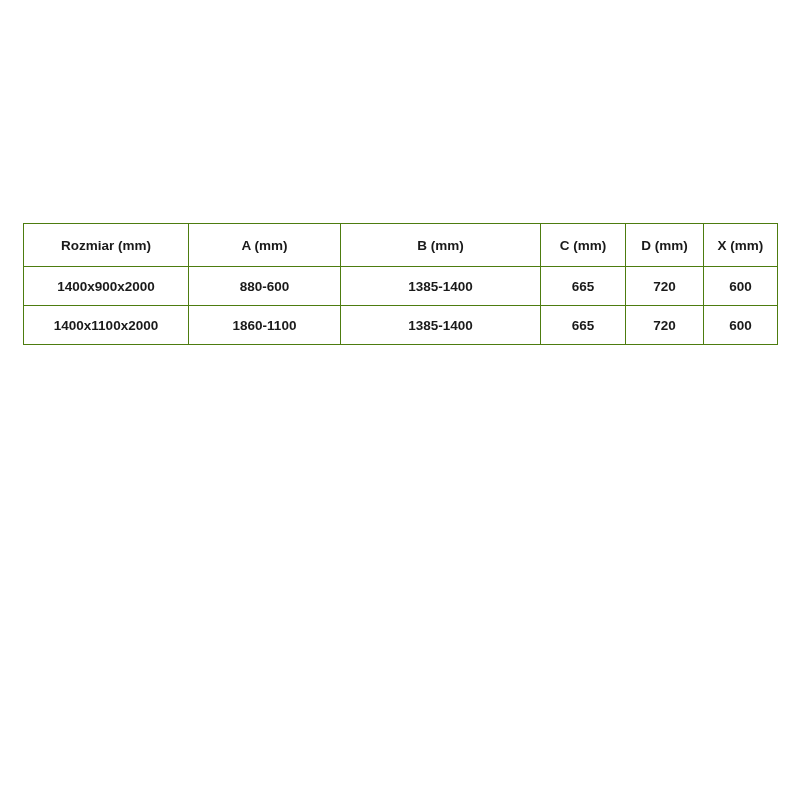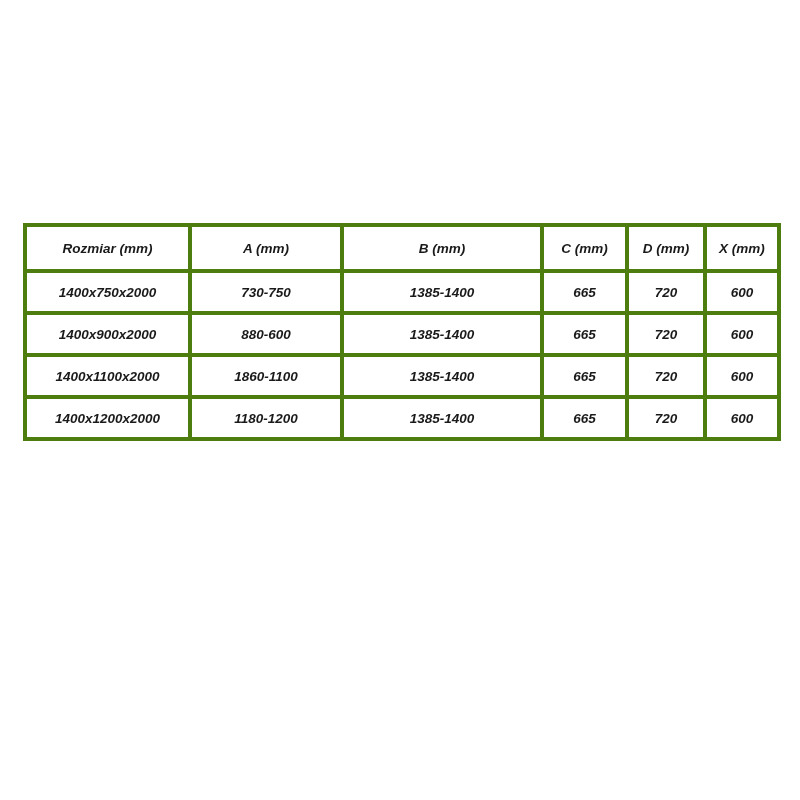--- a/index.html
+++ b/index.html
@@ -20,28 +20,27 @@
     top: 223px;
     width: 754px;
   }
   table.size-table {
     border-collapse: collapse;
     width: 100%;
     table-layout: fixed;
   }
   table.size-table th,
   table.size-table td {
-    border: 4px solid #4d7c0f;
+    border: 1px solid #4d7c0f;
     text-align: center;
     vertical-align: middle;
     height: 38px;
     font-size: 13.5px;
     padding: 0 2px;
     white-space: nowrap;
-    font-style: italic;
   }
   table.size-table thead th {
     font-weight: bold;
     font-size: 13.5px;
     height: 42px;
   }
   table.size-table tbody td {
     font-weight: bold;
   }
   
@@ -70,46 +69,30 @@
         <th>Rozmiar (mm)</th>
         <th>A (mm)</th>
         <th>B (mm)</th>
         <th>C (mm)</th>
         <th>D (mm)</th>
         <th>X (mm)</th>
       </tr>
     </thead>
     <tbody>
       <tr>
-        <td>1400x750x2000</td>
-        <td>730-750</td>
-        <td>1385-1400</td>
-        <td>665</td>
-        <td>720</td>
-        <td>600</td>
-      </tr>
-      <tr>
         <td>1400x900x2000</td>
         <td>880-600</td>
         <td>1385-1400</td>
         <td>665</td>
         <td>720</td>
         <td>600</td>
       </tr>
       <tr>
         <td>1400x1100x2000</td>
         <td>1860-1100</td>
         <td>1385-1400</td>
         <td>665</td>
         <td>720</td>
         <td>600</td>
       </tr>
-      <tr>
-        <td>1400x1200x2000</td>
-        <td>1180-1200</td>
-        <td>1385-1400</td>
-        <td>665</td>
-        <td>720</td>
-        <td>600</td>
-      </tr>
     </tbody>
   </table>
 </div>
 
 </body></html>

